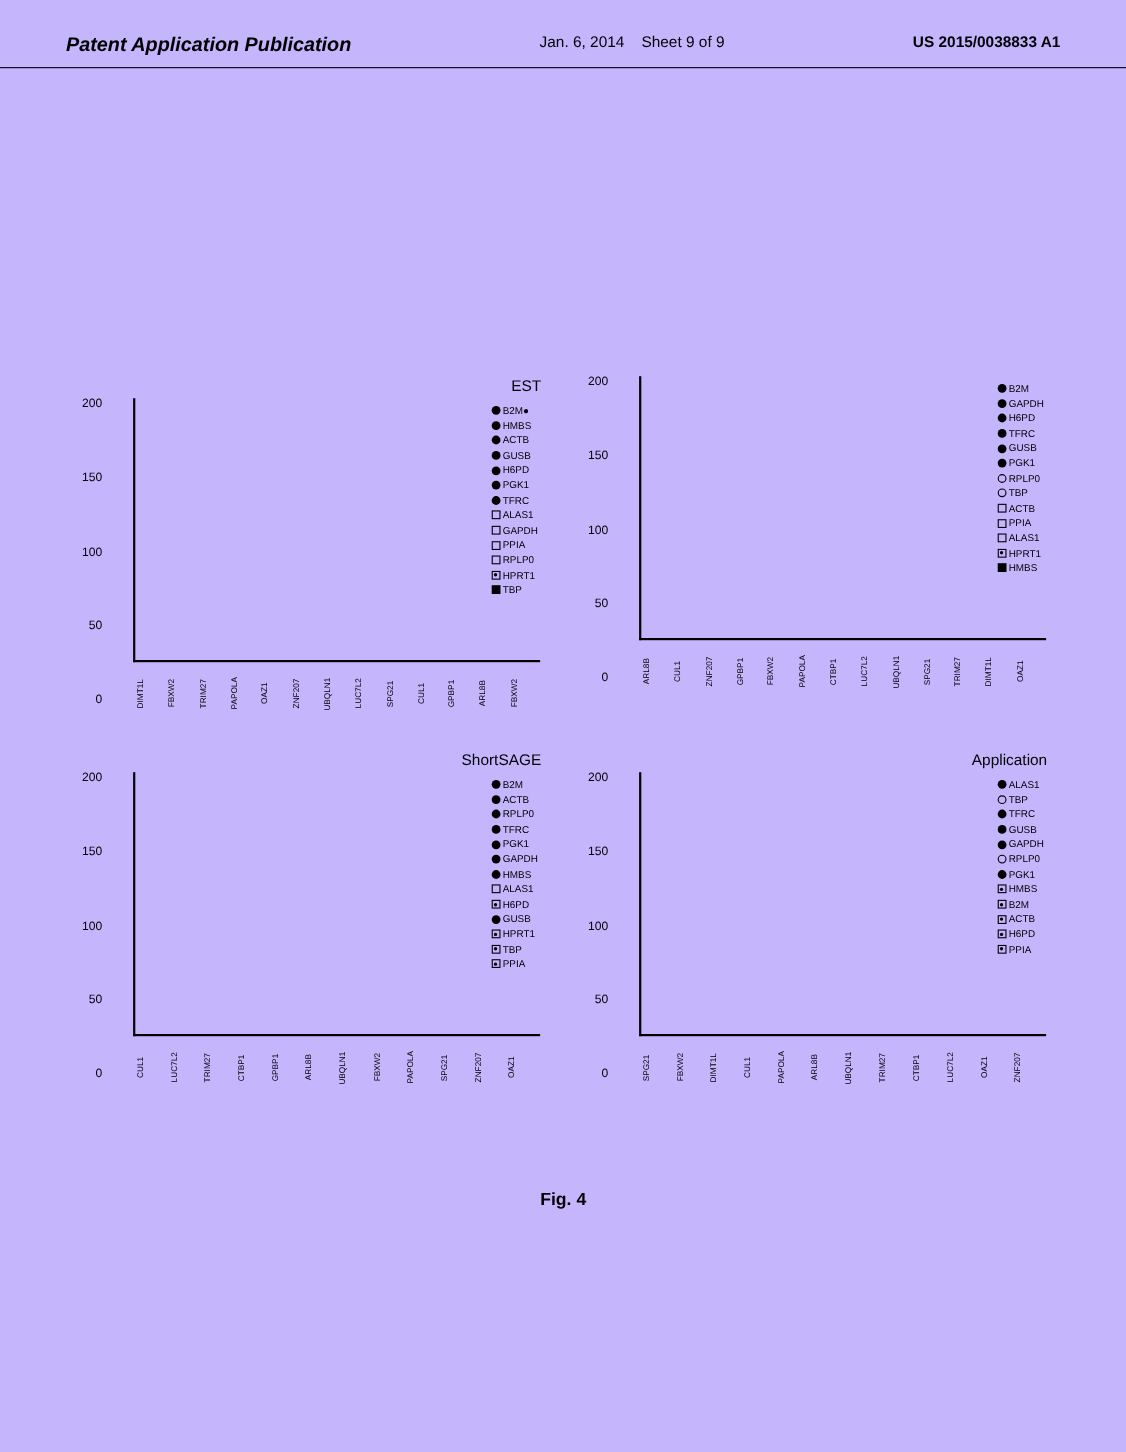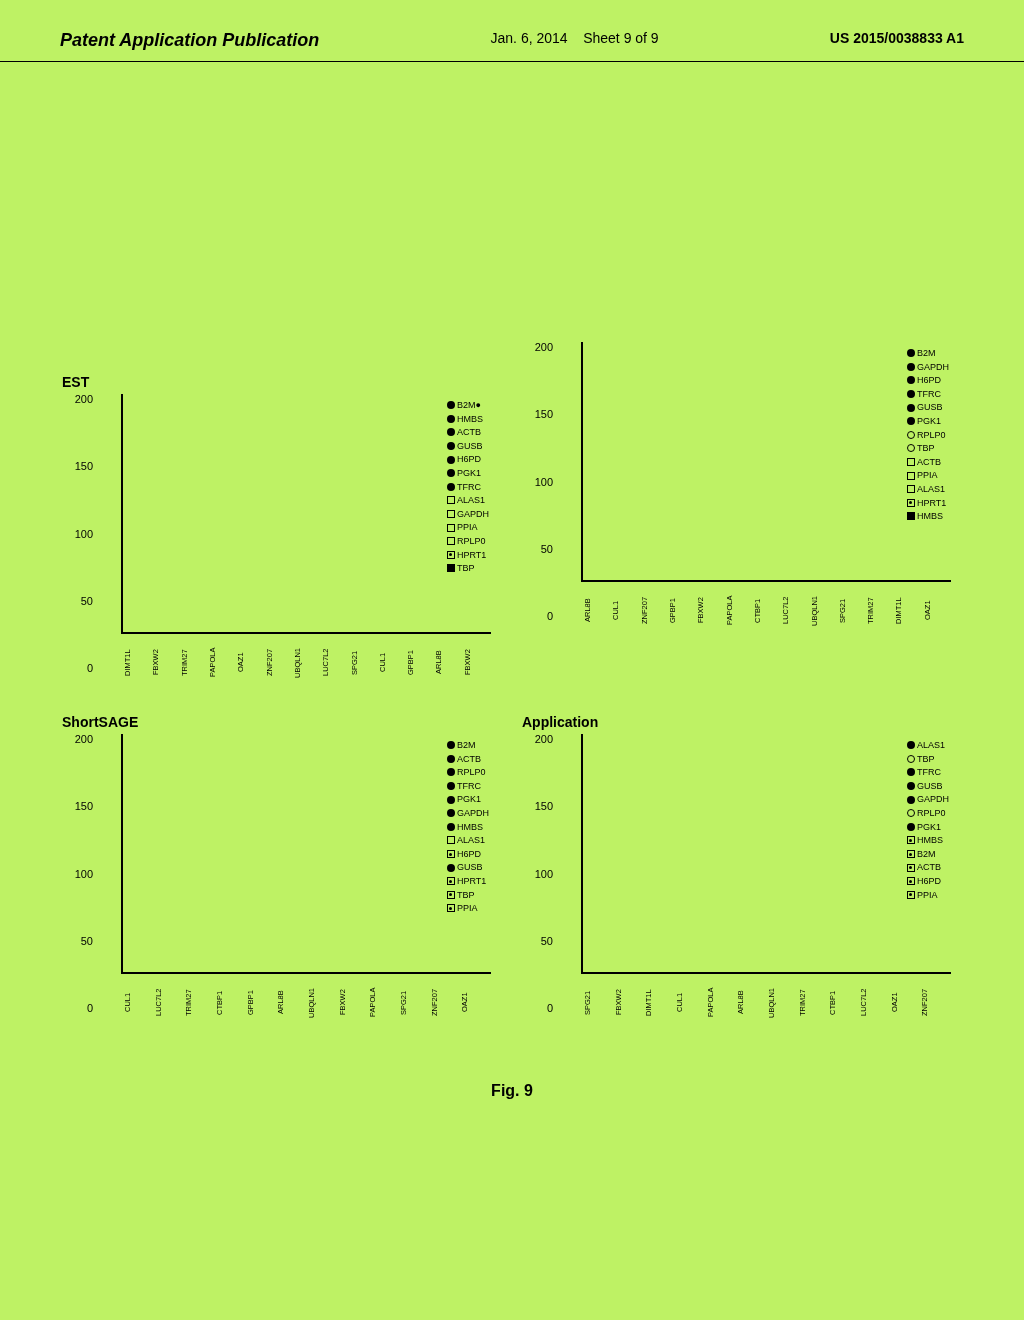--- a/index.html
+++ b/index.html
@@ -7,21 +7,21 @@
       width: 1024px;
       height: 1320px;
       background: #fff;
       font-family: Arial, sans-serif;
       overflow: hidden;
     }
     .page {
       width: 1024px;
       height: 1320px;
       position: relative;
-      background: #bef264;
+      background: #c4b5fd;
     }
     .header {
       display: flex;
       justify-content: space-between;
       align-items: flex-start;
       padding: 30px 60px 10px 60px;
       border-bottom: 1px solid #000;
     }
     .header-left {
       font-size: 18px;
@@ -48,25 +48,24 @@
       grid-template-columns: 1fr 1fr;
       gap: 20px;
       width: 900px;
     }
     .chart-wrapper {
       position: relative;
       width: 430px;
       height: 320px;
     }
     .chart-title {
-      text-align: left;
-      font-weight: bold;
+      text-align: right;
+      font-weight: normal;
       font-size: 14px;
       margin-bottom: 4px;
-      margin-top: 32px;
     }
     .chart-area {
       border-left: 2px solid #000;
       border-bottom: 2px solid #000;
       position: relative;
       width: 370px;
       height: 240px;
       margin-left: 59px;
       margin-bottom: 60px;
     }
@@ -489,15 +488,15 @@
               <div style="font-size:7.5px;writing-mode:vertical-rl;transform:rotate(180deg);height:55px;flex:1;display:flex;justify-content:center;">LUC7L2</div>
               <div style="font-size:7.5px;writing-mode:vertical-rl;transform:rotate(180deg);height:55px;flex:1;display:flex;justify-content:center;">OAZ1</div>
               <div style="font-size:7.5px;writing-mode:vertical-rl;transform:rotate(180deg);height:55px;flex:1;display:flex;justify-content:center;">ZNF207</div>
             </div>
           </div>
         </div>
       </div>
 
     </div>
 
-    <div class="figure-label" style="margin-top:80px;">Fig. 9</div>
+    <div class="figure-label" style="margin-top:80px;">Fig. 4</div>
   </div>
 </div>
 
 </body></html>

